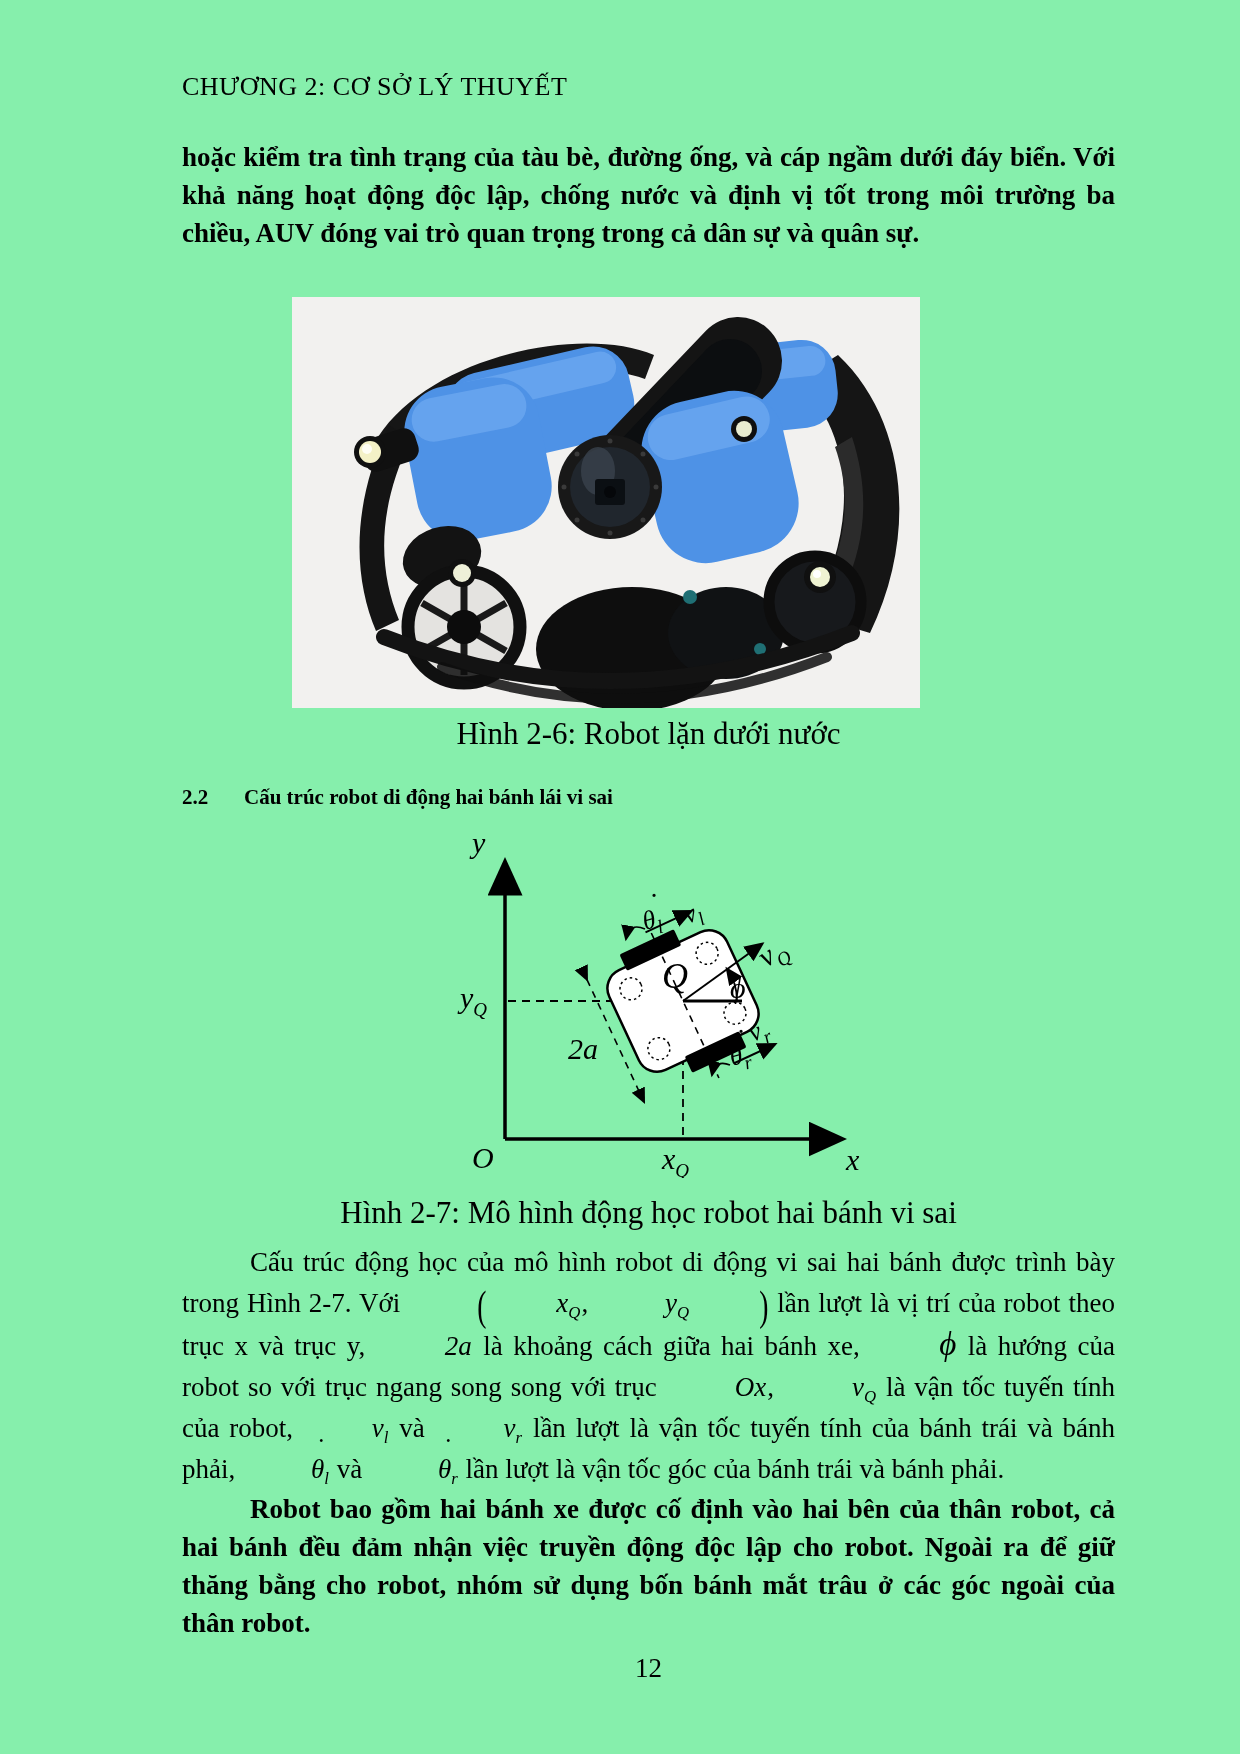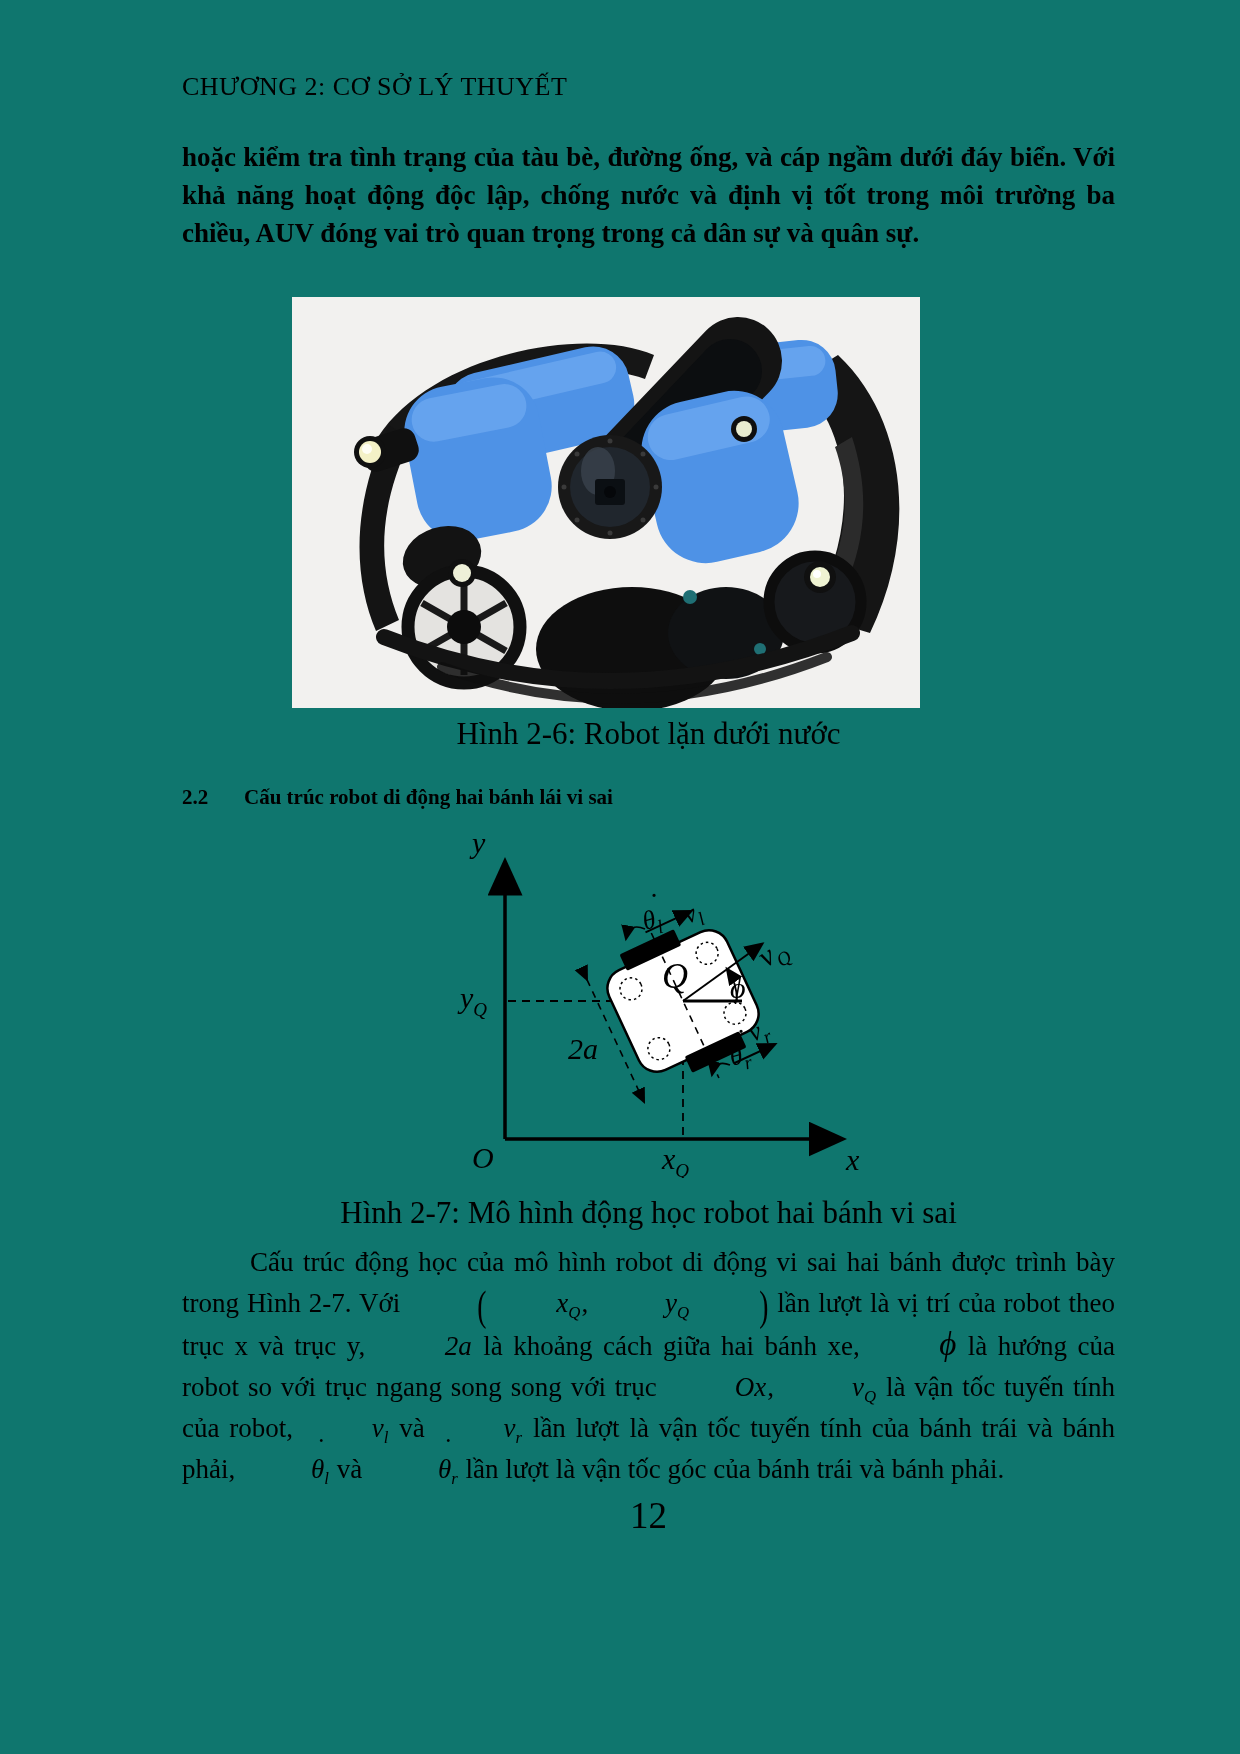--- a/index.html
+++ b/index.html
@@ -1,19 +1,19 @@
 <!DOCTYPE html>
 <html><head>
 <meta charset="utf-8">
 <style>
   html,body{margin:0;padding:0;background:#888;}
   .page{
     position:relative;
     width:1240px;height:1754px;
-    background:#0f766e;
+    background:#86efac;
     margin:0 auto;
     overflow:hidden;
     font-family:"Liberation Serif","DejaVu Serif",serif;
     color:#000;
   }
   .chapter-header{
     margin:70px 125px 0 182px;
     font-size:26px;line-height:34px;
     letter-spacing:0.5px;
   }
@@ -41,21 +41,21 @@
   .section-heading{
     margin:24px 125px 0 182px;
     font-size:21px;line-height:40px;
     font-weight:bold;
   }
   .section-heading .num{display:inline-block;width:62px;}
   .diagram-fig{ margin:6px 0 0 420px; width:450px; height:355px; }
   .diagram-fig svg{display:block;}
   .page-number{
     margin:8px 125px 0 182px;
-    font-size:37px;line-height:36px;
+    font-size:27px;line-height:36px;
     text-align:center;
   }
   
   .mi{display:inline-block;position:relative;font-style:italic;padding:0 1px;white-space:nowrap;}
   .mi sub{font-size:0.62em;font-style:italic;line-height:0;}
   .mi .msym{font-style:italic;}
   .mi.big{font-size:33px;line-height:0;}
   .mdot{position:absolute;top:-0.52em;left:0.25em;font-style:normal;font-size:1em;line-height:1;}
   .paren{display:inline-block;transform:scaleY(1.5);font-size:1.02em;vertical-align:-0.1em;padding:0 1px;}
   
@@ -239,16 +239,17 @@
       <text class="ddot" x="649" y="906">˙</text>
       <text class="dlab small" transform="rotate(-15 732 1058)" x="732" y="1058"><tspan>θ</tspan><tspan class="dsub" dy="7">r</tspan></text>
       <text class="ddot" x="736" y="1042">˙</text>
     </svg>
   </figure>
 
   <div class="caption c2">Hình 2-7: Mô hình động học robot hai bánh vi sai</div>
 
   <p class="mathpara">Cấu trúc động học của mô hình robot di động vi sai hai bánh được trình bày trong Hình 2-7. Với <span class="paren">(</span><span class="mi"><span class="msym">x</span><sub>Q</sub></span>, <span class="mi"><span class="msym">y</span><sub>Q</sub></span><span class="paren">)</span> lần lượt là vị trí của robot theo trục x và trục y, <span class="mi"><span class="msym">2a</span></span> là khoảng cách giữa hai bánh xe, <span class="mi big"><span class="msym">ϕ</span></span> là hướng của robot so với trục ngang song song với trục <span class="mi"><span class="msym">Ox</span></span>, <span class="mi"><span class="msym">v</span><sub>Q</sub></span> là vận tốc tuyến tính của robot, <span class="mi"><span class="msym">v</span><sub>l</sub></span> và <span class="mi"><span class="msym">v</span><sub>r</sub></span> lần lượt là vận tốc tuyến tính của bánh trái và bánh phải, <span class="mi"><span class="mdot">˙</span><span class="msym">θ</span><sub>l</sub></span> và <span class="mi"><span class="mdot">˙</span><span class="msym">θ</span><sub>r</sub></span> lần lượt là vận tốc góc của bánh trái và bánh phải.</p>
 
+  <p class="bodytext indent">Robot bao gồm hai bánh xe được cố định vào hai bên của thân robot, cả hai bánh đều đảm nhận việc truyền động độc lập cho robot. Ngoài ra để giữ thăng bằng cho robot, nhóm sử dụng bốn bánh mắt trâu ở các góc ngoài của thân robot.</p>
 
   <div class="page-number">12</div>
 
 </div>
 
 </body></html>

